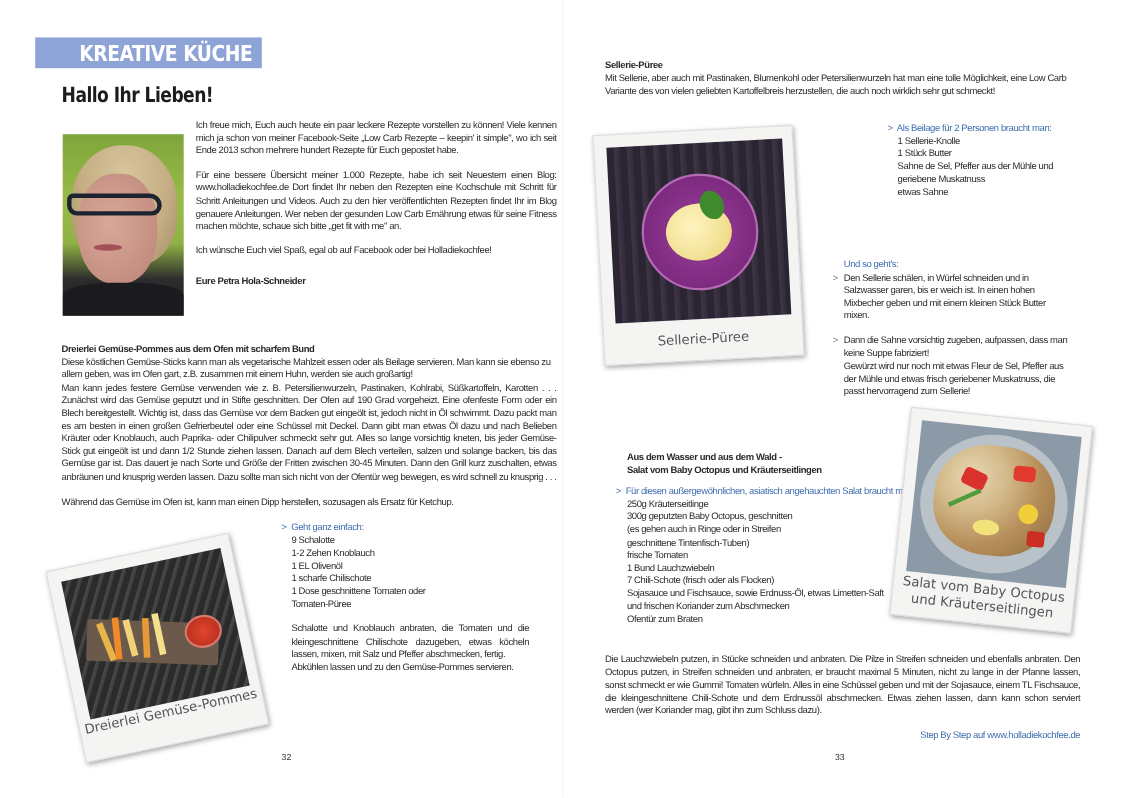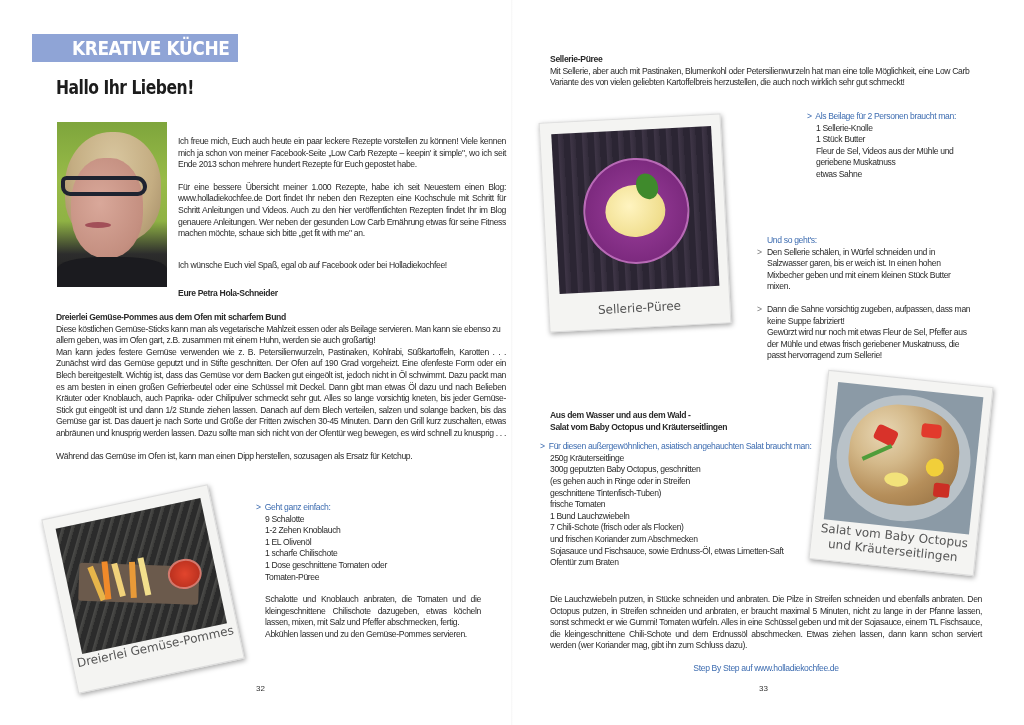--- a/index.html
+++ b/index.html
@@ -47,35 +47,35 @@
   <div class="hello">Hallo Ihr Lieben!</div>
 
   <div class="portrait">
     <div class="hair"></div>
     <div class="face"></div>
     <div class="glasses"></div>
     <div class="lips"></div>
     <div class="shirt"></div>
   </div>
 
-  <div class="abs t" style="left:178px; top:136px; width:328px; text-align:justify;">
+  <div class="abs t" style="left:178px; top:108px; width:328px; text-align:justify;">
     <p>Ich freue mich, Euch auch heute ein paar leckere Rezepte vorstellen zu können! Viele kennen mich ja schon von meiner Facebook-Seite „Low Carb Rezepte – keepin' it simple", wo ich seit Ende 2013 schon mehrere hundert Rezepte für Euch gepostet habe.</p>
     <p style="margin-top:11px;">Für eine bessere Übersicht meiner 1.000 Rezepte, habe ich seit Neuestem einen Blog: www.holladiekochfee.de   Dort findet Ihr neben den Rezepten eine Kochschule mit Schritt für Schritt Anleitungen und Videos. Auch zu den hier veröffentlichten Rezepten findet Ihr im Blog genauere Anleitungen. Wer neben der gesunden Low Carb Ernährung etwas für seine Fitness machen möchte, schaue sich bitte „get fit with me" an.</p>
-    <p style="margin-top:20px;">Ich wünsche Euch viel Spaß, egal ob auf Facebook oder bei Holladiekochfee!</p>
+    <p style="margin-top:10px;">Ich wünsche Euch viel Spaß, egal ob auf Facebook oder bei Holladiekochfee!</p>
     <p class="bold" style="margin-top:17px;">Eure Petra Hola-Schneider</p>
   </div>
 
   <div class="abs t" style="left:56px; top:312px; width:450px;">
     <p class="bold">Dreierlei Gemüse-Pommes aus dem Ofen mit scharfem Bund</p>
     <p>Diese köstlichen Gemüse-Sticks kann man als vegetarische Mahlzeit essen oder als Beilage servieren. Man kann sie ebenso zu allem geben, was im Ofen gart, z.B. zusammen mit einem Huhn, werden sie auch großartig!</p>
     <p style="text-align:justify;">Man kann jedes festere Gemüse verwenden wie z. B. Petersilienwurzeln, Pastinaken, Kohlrabi, Süßkartoffeln, Karotten . . . Zunächst wird das Gemüse geputzt und in Stifte geschnitten. Der Ofen auf 190 Grad vorgeheizt. Eine ofenfeste Form oder ein Blech bereitgestellt. Wichtig ist, dass das Gemüse vor dem Backen gut eingeölt ist, jedoch nicht in Öl schwimmt. Dazu packt man es am besten in einen großen Gefrierbeutel oder eine Schüssel mit Deckel. Dann gibt man etwas Öl dazu und nach Belieben Kräuter oder Knoblauch, auch Paprika- oder Chilipulver schmeckt sehr gut. Alles so lange vorsichtig kneten, bis jeder Gemüse-Stick gut eingeölt ist und dann 1/2 Stunde ziehen lassen. Danach auf dem Blech verteilen, salzen und solange backen, bis das Gemüse gar ist. Das dauert je nach Sorte und Größe der Fritten zwischen 30-45 Minuten. Dann den Grill kurz zuschalten, etwas anbräunen und knusprig werden lassen. Dazu sollte man sich nicht von der Ofentür weg bewegen, es wird schnell zu knusprig . . .</p>
     <p style="margin-top:11px;">Während das Gemüse im Ofen ist, kann man einen Dipp herstellen, sozusagen  als Ersatz für Ketchup.</p>
   </div>
 
-  <div class="abs t" style="left:256px; top:502px; width:225px;">
+  <div class="abs t" style="left:256px; top:474px; width:225px;">
     <p class="blue"><span>&gt;</span>&nbsp; <span>Geht ganz einfach:</span></p>
     <ul class="ing" style="padding-left:9px;">
       <li>9 Schalotte</li>
       <li>1-2 Zehen Knoblauch</li>
       <li>1 EL Olivenöl</li>
       <li>1 scharfe Chilischote</li>
       <li>1 Dose geschnittene Tomaten oder</li>
       <li>Tomaten-Püree</li>
     </ul>
     <p style="padding-left:9px; margin-top:11px; text-align:justify;">Schalotte und Knoblauch anbraten, die Tomaten und die kleingeschnittene Chilischote dazugeben, etwas köcheln lassen, mixen, mit Salz und Pfeffer abschmecken, fertig.</p>
@@ -111,53 +111,53 @@
       <div style="position:absolute; left:82px; top:44px; width:22px; height:26px; border-radius:40% 60% 40% 60%; background:#3f8a2c;"></div>
     </div>
     <div class="cap" style="top:182px;">Sellerie-Püree</div>
   </div>
 
   <div class="abs t" style="left:807px; top:111px; width:180px;">
     <p class="blue"><span>&gt;</span>&nbsp; <span>Als Beilage für 2 Personen braucht man:</span></p>
     <ul class="ing" style="padding-left:9px;">
       <li>1 Sellerie-Knolle</li>
       <li>1 Stück Butter</li>
-      <li>Fleur de Sel, Videos aus der Mühle und</li>
+      <li>Sahne de Sel, Pfeffer aus der Mühle und</li>
       <li>geriebene Muskatnuss</li>
       <li>etwas Sahne</li>
     </ul>
   </div>
 
   <div class="abs t" style="left:757px; top:207px; width:215px;">
     <p class="blue" style="padding-left:10px;margin-top:28px;">Und so geht's:</p>
     <div style="display:flex;">
       <span style="width:10px; color:#777;">&gt;</span>
       <p style="flex:1;">Den Sellerie schälen, in Würfel schneiden und in Salzwasser garen, bis er weich ist. In einen hohen Mixbecher geben und mit einem kleinen Stück Butter mixen.</p>
     </div>
     <div style="display:flex; margin-top:11px;">
       <span style="width:10px; color:#777;">&gt;</span>
       <p style="flex:1; white-space:pre-line;">Dann die Sahne vorsichtig zugeben, aufpassen, dass man keine Suppe fabriziert!
 Gewürzt wird nur noch mit etwas Fleur de Sel, Pfeffer aus der Mühle und etwas frisch geriebener Muskatnuss, die passt hervorragend zum Sellerie!</p>
     </div>
   </div>
 
-  <div class="abs t" style="left:550px; top:410px; width:280px;">
+  <div class="abs t" style="left:570px; top:410px; width:280px;">
     <p class="bold">Aus dem Wasser und aus dem Wald -</p>
     <p class="bold">Salat vom Baby Octopus und Kräuterseitlingen</p>
     <p class="blue" style="margin-top:8px; margin-left:-10px; white-space:nowrap;"><span>&gt;</span>&nbsp; <span>Für diesen außergewöhnlichen, asiatisch angehauchten Salat braucht man:</span></p>
     <ul class="ing">
       <li>250g Kräuterseitlinge</li>
       <li>300g geputzten Baby Octopus, geschnitten</li>
       <li>(es gehen auch in Ringe oder in Streifen</li>
       <li>geschnittene Tintenfisch-Tuben)</li>
       <li>frische Tomaten</li>
       <li>1 Bund Lauchzwiebeln</li>
       <li>7 Chili-Schote (frisch oder als Flocken)</li>
+      <li>Sojasauce und Fischsauce, sowie Erdnuss-Öl, etwas Limetten-Saft</li>
       <li>und frischen Koriander zum Abschmecken</li>
-      <li>Sojasauce und Fischsauce, sowie Erdnuss-Öl, etwas Limetten-Saft</li>
       <li>Ofentür zum Braten</li>
     </ul>
   </div>
 
   <div class="polaroid" style="left:818px; top:378px; width:166px; height:190px; transform:rotate(6deg);">
     <div class="photo" style="left:10px; top:10px; width:146px; height:138px; background:#8b9aa6;">
       <div style="position:absolute; left:6px; top:6px; width:134px; height:126px; border-radius:50%; background:#b9c2c8;"></div>
       <div style="position:absolute; left:18px; top:16px; width:110px; height:100px; border-radius:45%;
            background: radial-gradient(circle at 30% 30%, #e8d7b4 0%, #d4b98a 30%, #b58e5a 60%, #8e6a3e 100%);"></div>
       <div style="position:absolute; left:42px; top:40px; width:22px; height:16px; background:#d8322a; border-radius:4px; transform:rotate(20deg);"></div>
@@ -166,17 +166,17 @@
       <div style="position:absolute; left:56px; top:84px; width:24px; height:14px; background:#f2e27a; border-radius:50%;"></div>
       <div style="position:absolute; left:30px; top:64px; width:32px; height:4px; background:#4f9d3a; transform:rotate(-30deg);"></div>
       <div style="position:absolute; left:106px; top:90px; width:16px; height:14px; background:#cc2e24; border-radius:3px;"></div>
     </div>
     <div class="cap" style="top:150px;">Salat vom Baby Octopus</div>
     <div class="cap" style="top:165px;">und Kräuterseitlingen</div>
   </div>
 
   <div class="abs t" style="left:550px; top:594px; width:432px; text-align:justify;">
     <p>Die Lauchzwiebeln putzen, in Stücke schneiden und anbraten. Die Pilze in Streifen schneiden und ebenfalls anbraten. Den Octopus putzen, in Streifen schneiden und anbraten, er braucht maximal 5 Minuten, nicht zu lange in der Pfanne lassen, sonst schmeckt er wie Gummi! Tomaten würfeln. Alles in eine Schüssel geben und mit der Sojasauce, einem TL Fischsauce, die kleingeschnittene Chili-Schote und dem Erdnussöl abschmecken. Etwas ziehen lassen, dann kann schon serviert werden (wer Koriander mag, gibt ihn zum Schluss dazu).</p>
-    <p class="blue" style="margin-top:11px; text-align:center;">Step By Step auf www.holladiekochfee.de</p>
+    <p class="blue" style="margin-top:11px; text-align:right;">Step By Step auf www.holladiekochfee.de</p>
   </div>
 
   <div class="pagenum" style="left:759px; top:684px;">33</div>
 </div>
 
 </body></html>

